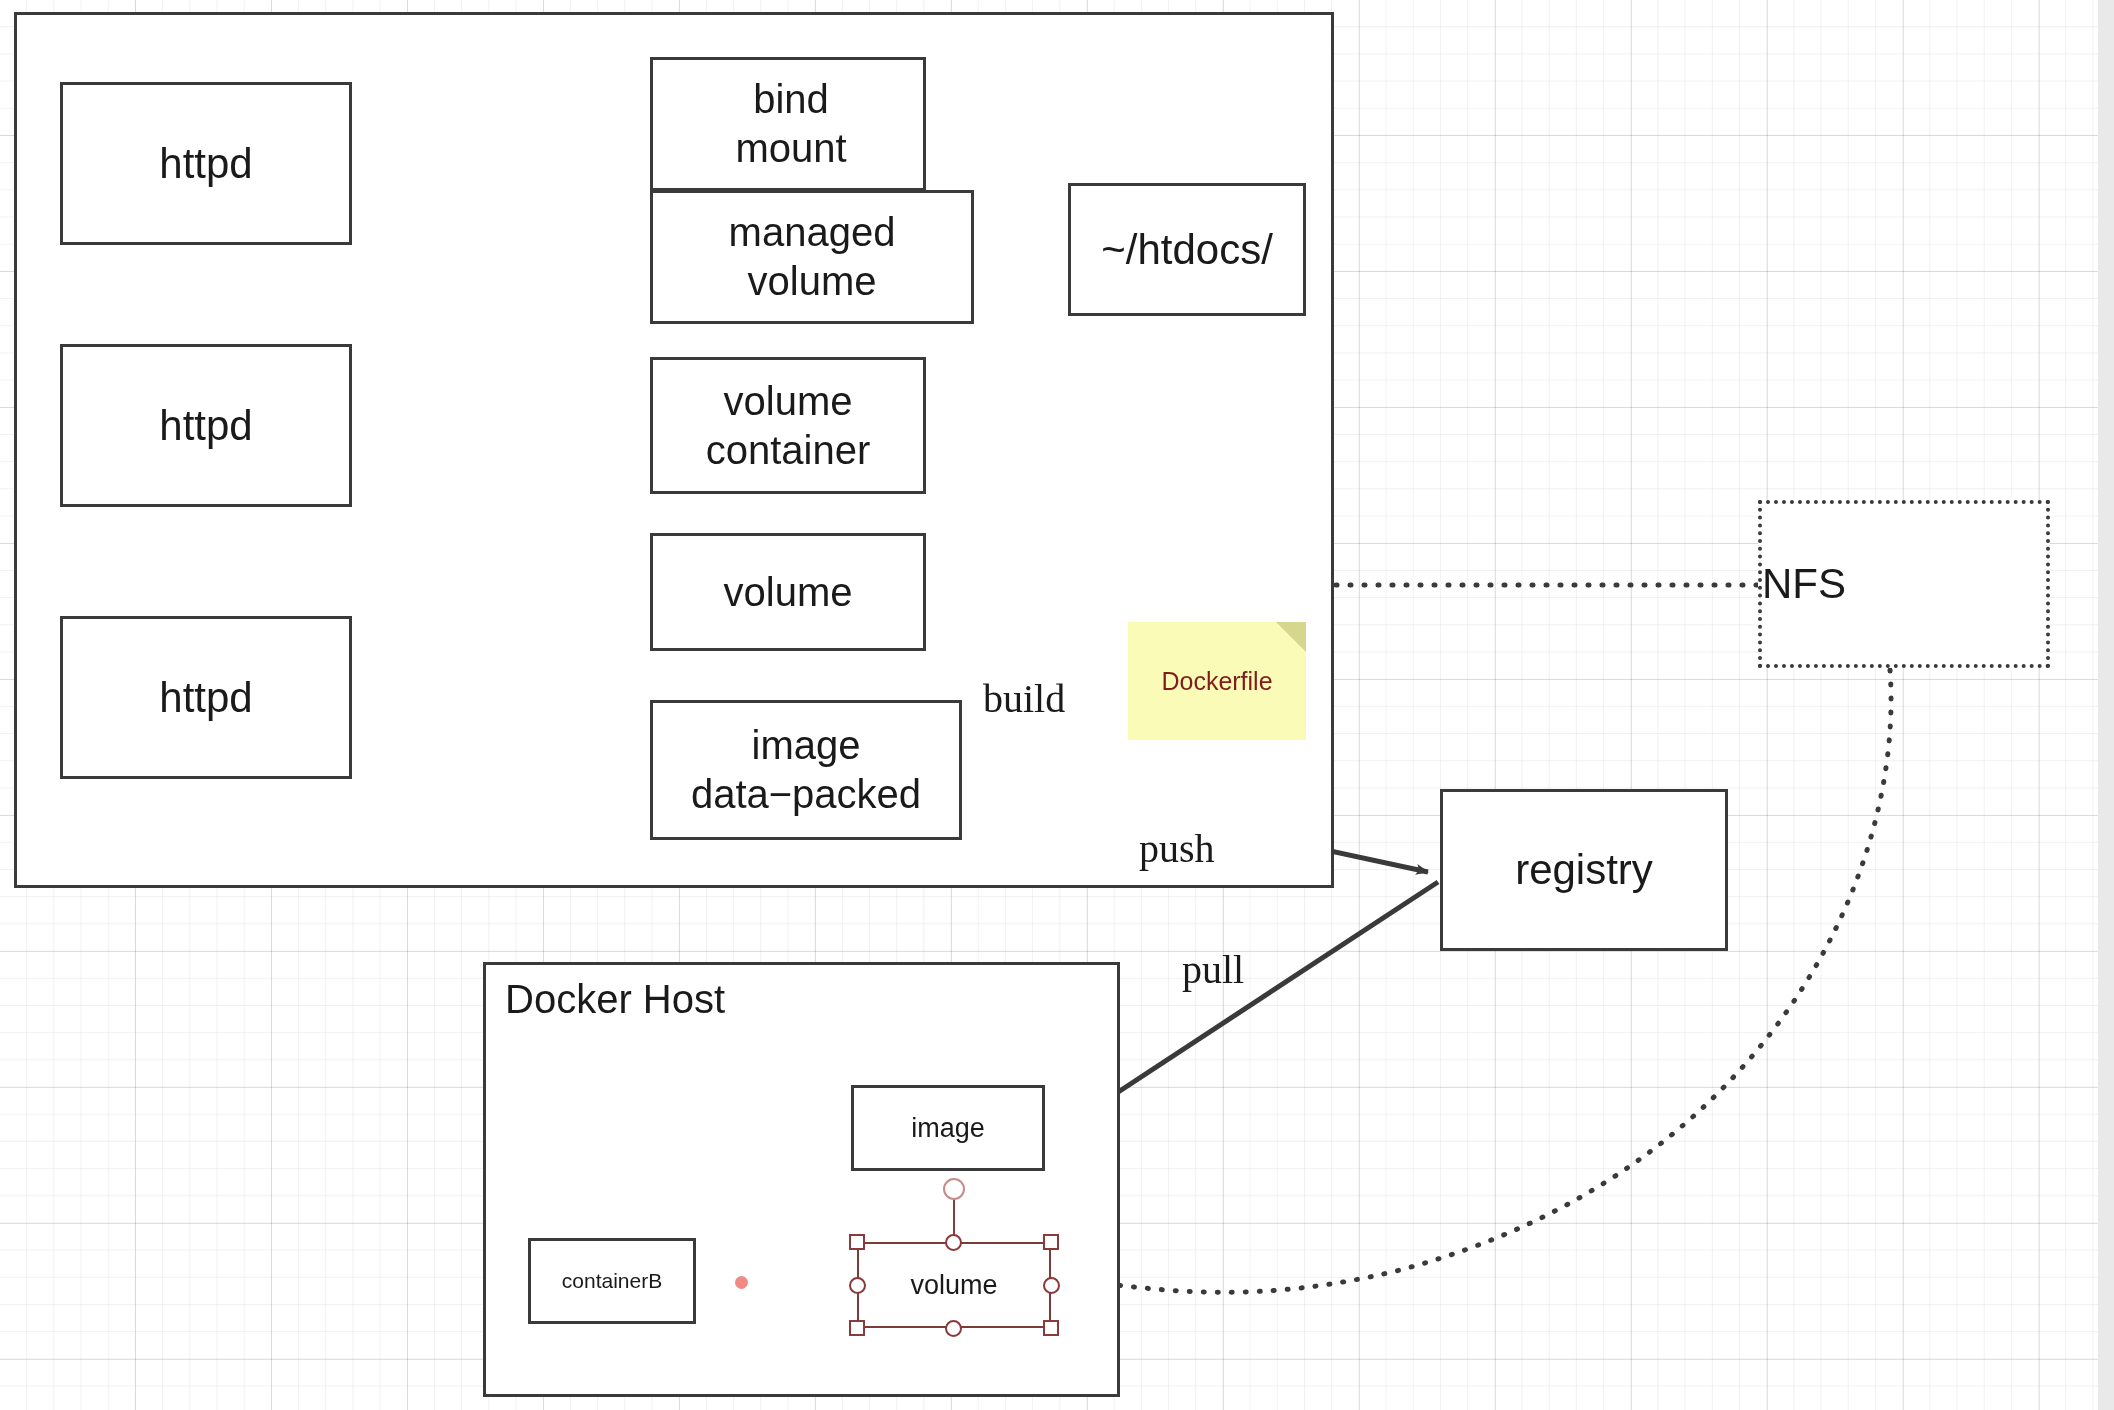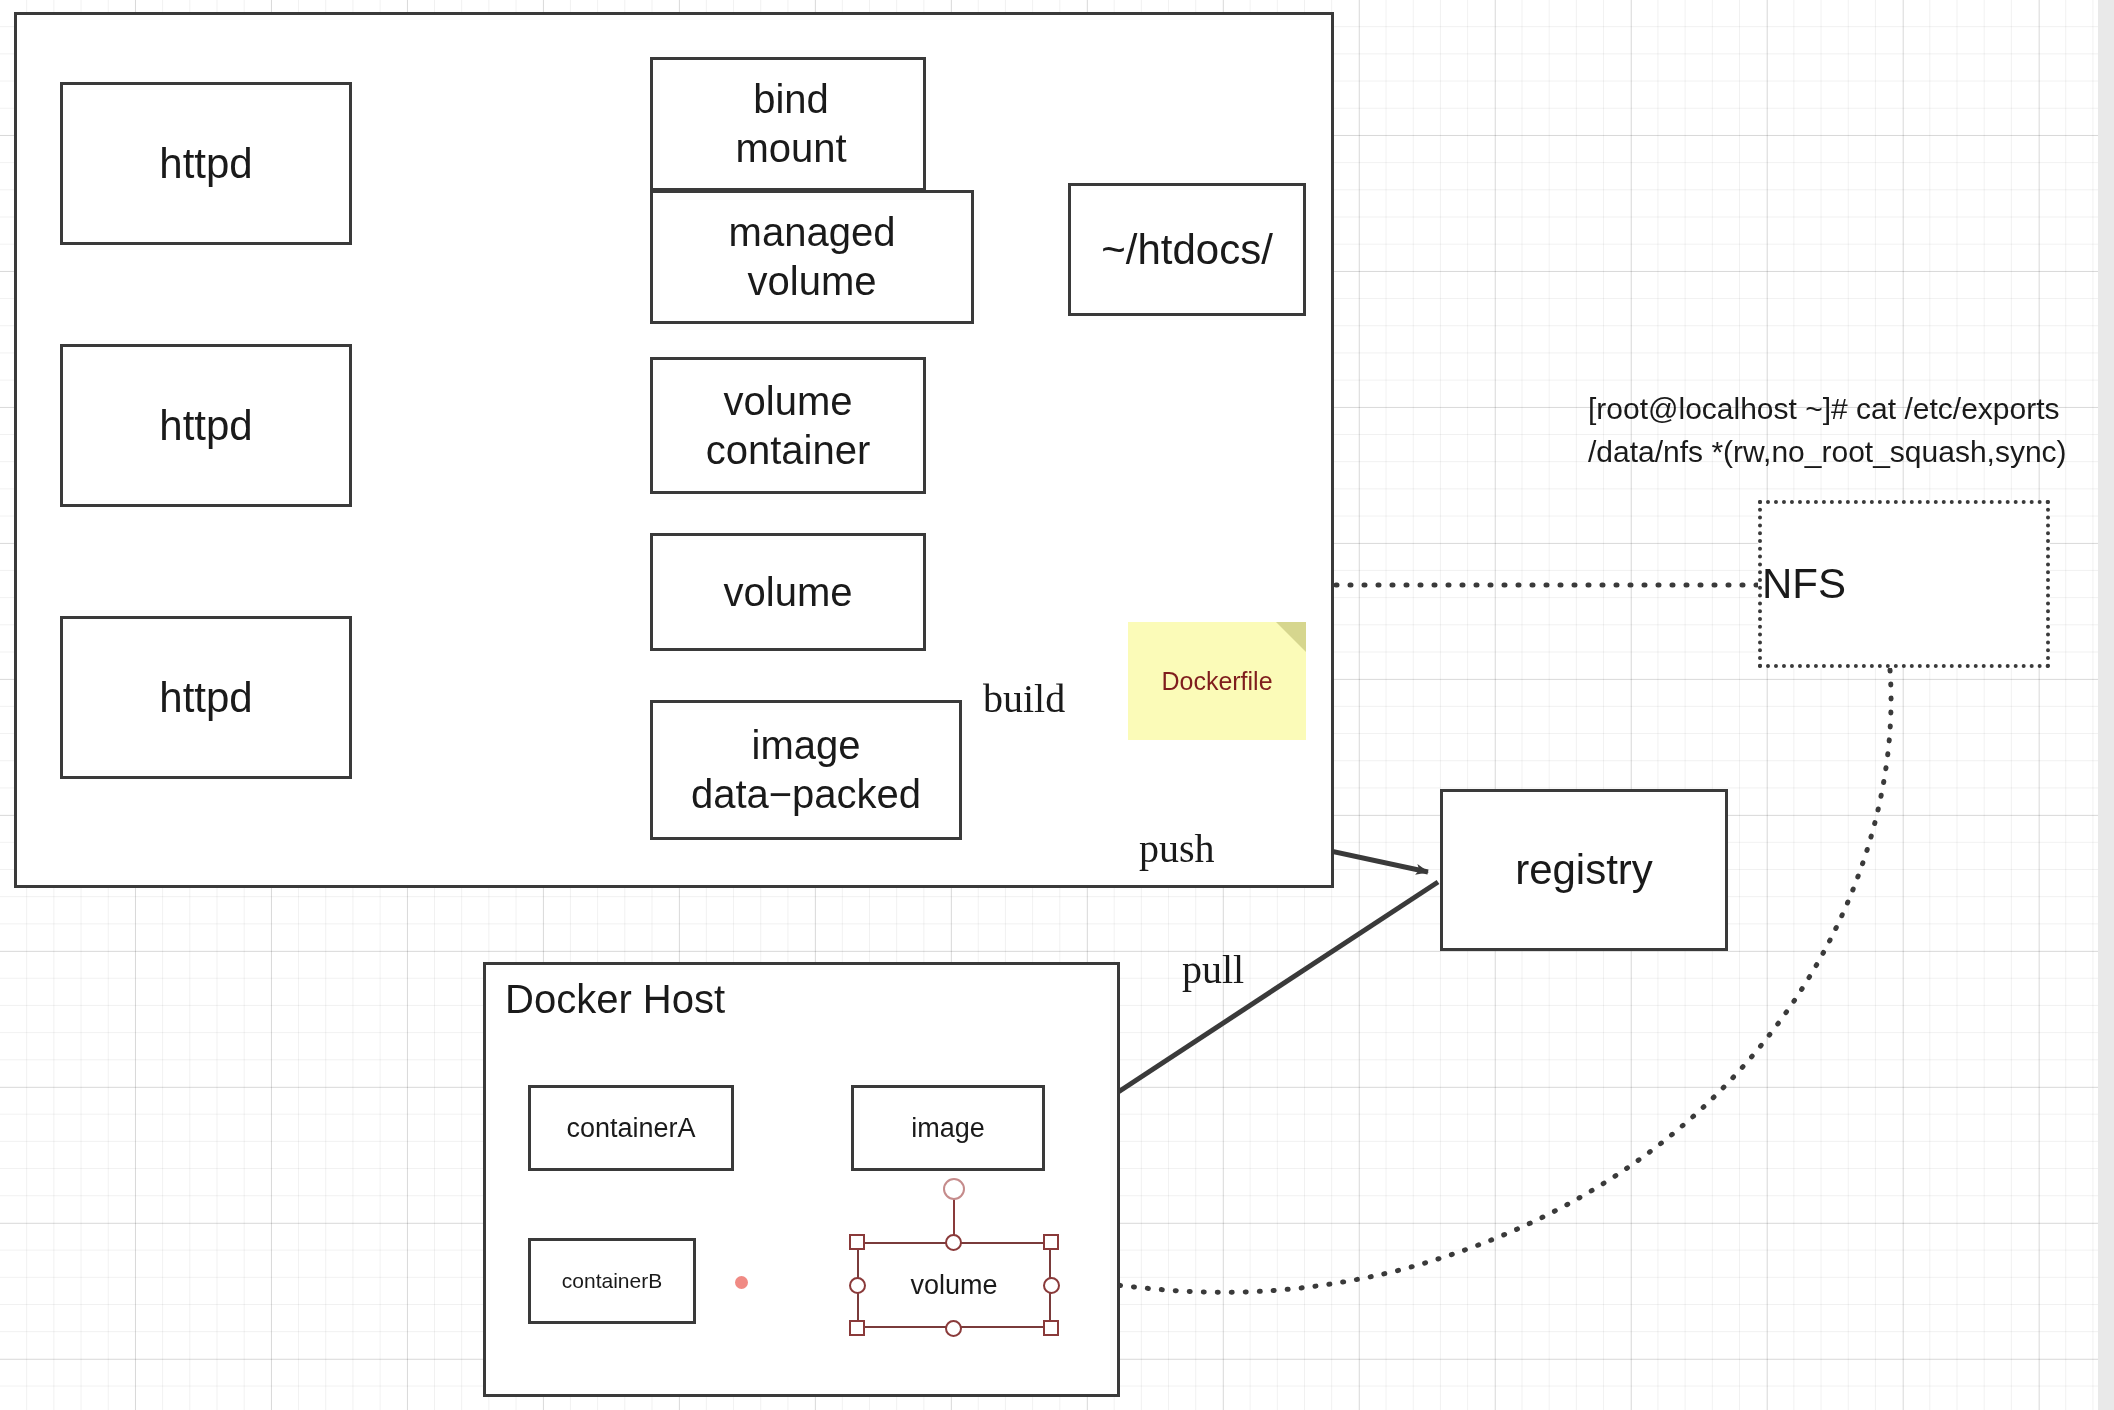--- a/index.html
+++ b/index.html
@@ -229,34 +229,27 @@
   <div class="edge-label" style="left:983px;top:675px;font-size:40px;">
     <span>build</span>
   </div>
   <div class="edge-label" style="left:1139px;top:825px;font-size:40px;">
     <span>push</span>
   </div>
   <div class="edge-label" style="left:1182px;top:946px;font-size:40px;">
     <span>pull</span>
   </div>
 
-  <div class="term-text" style="left:1588px;top:343px;font-size:30px;">
-    <span>[root@localhost ~]# cat /etc/exports
-/data/nfs *(rw,no_root_squash,sync)</span>
-  </div>
 
   <div class="container-box" style="left:483px;top:962px;width:637px;height:435px;"></div>
 
   <div class="container-title" style="left:505px;top:977px;font-size:40px;">
     <span>Docker Host</span>
   </div>
 
-  <div class="box" style="left:528px;top:1085px;width:206px;height:86px;font-size:27px;">
-    <span>containerA</span>
-  </div>
 
   <div class="box" style="left:528px;top:1238px;width:168px;height:86px;font-size:21px;">
     <span>containerB</span>
   </div>
 
   <div class="box" style="left:851px;top:1085px;width:194px;height:86px;font-size:27px;">
     <span>image</span>
   </div>
 
   <div class="sel-rect" style="left:857px;top:1242px;width:194px;height:86px;font-size:27px;">

